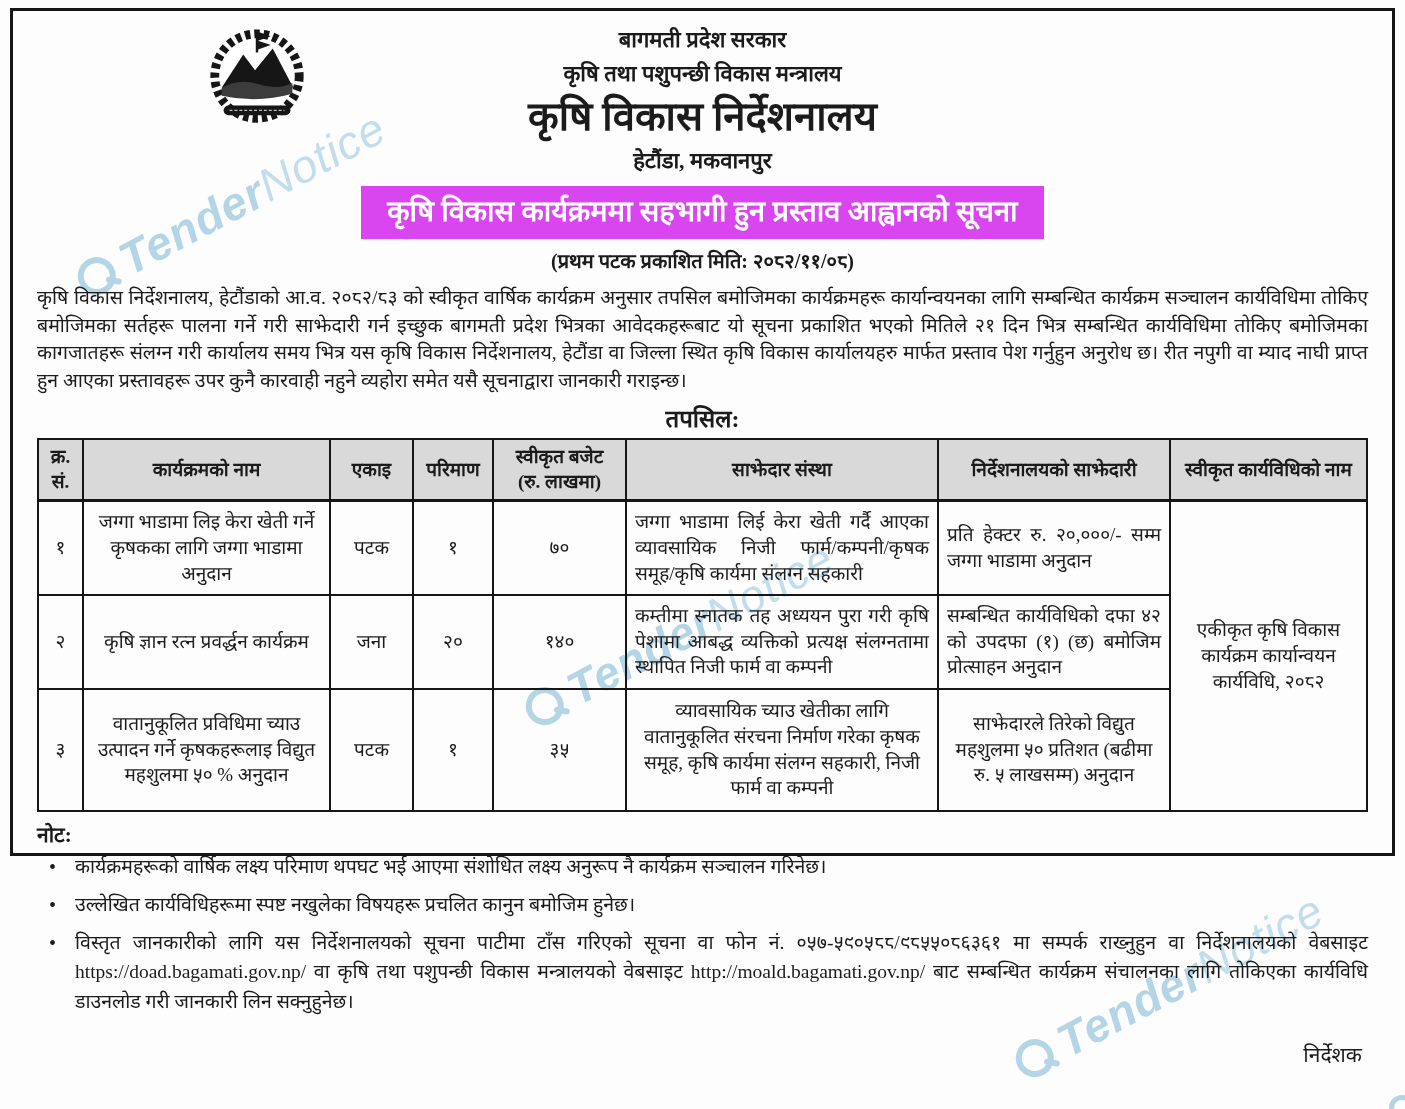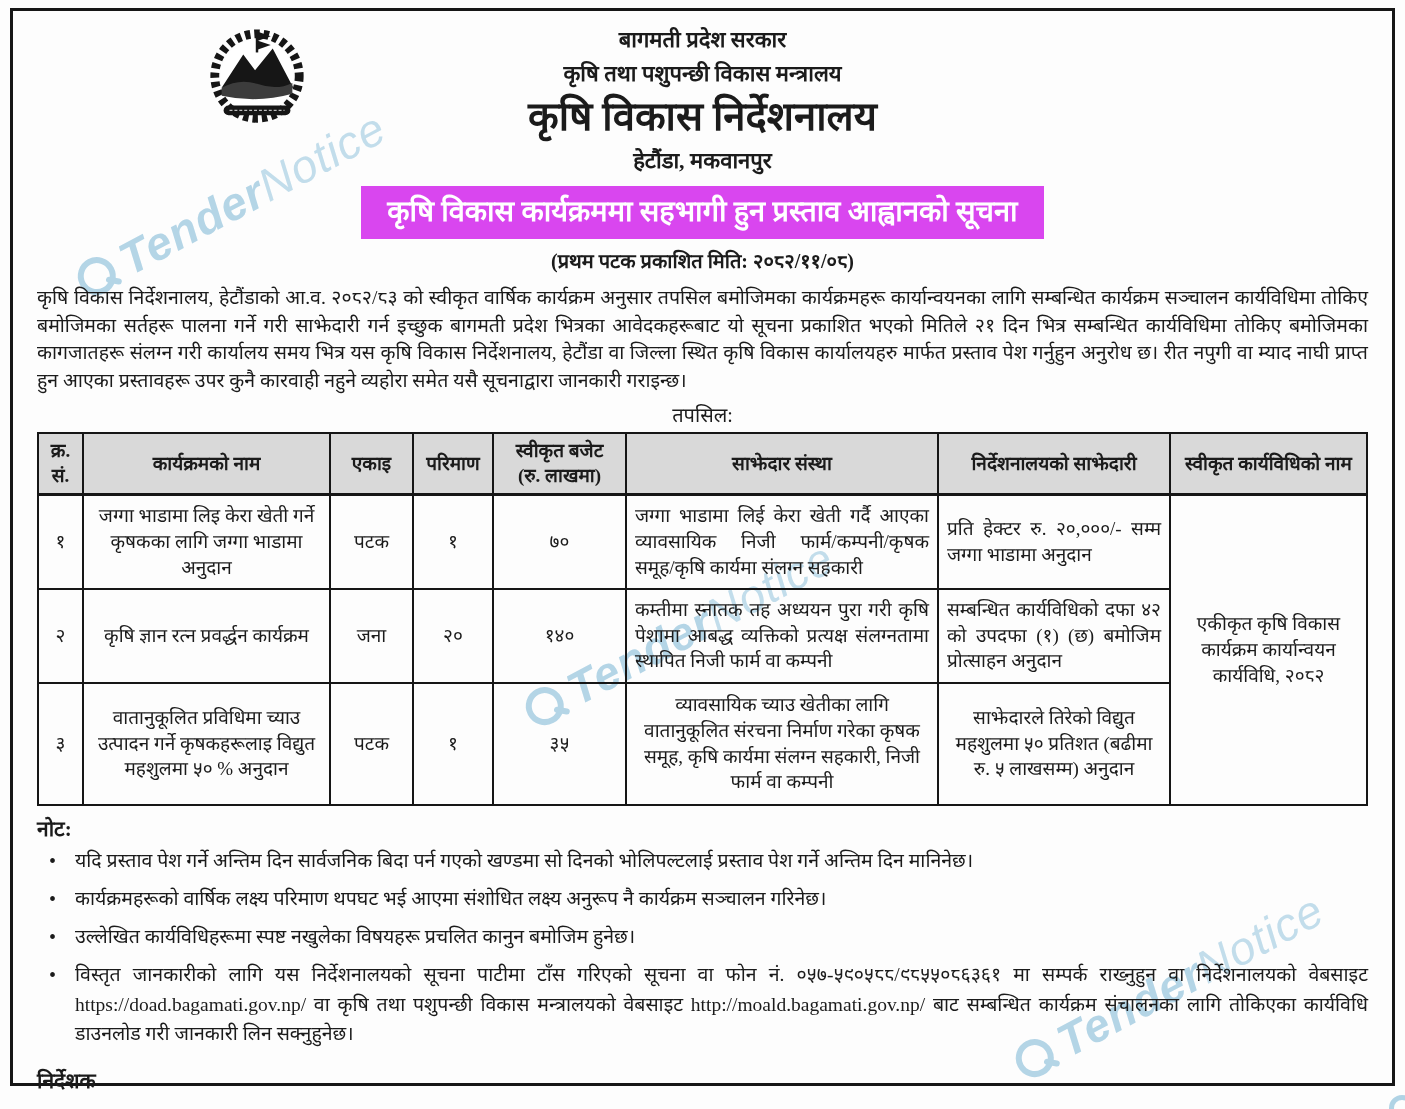--- a/index.html
+++ b/index.html
@@ -1,19 +1,19 @@
 <!DOCTYPE html>
 <html lang="ne"><head>
 <meta charset="utf-8">
 <style>
   * { margin:0; padding:0; box-sizing:border-box; }
   body { width:1405px; height:1109px; background:#ffffff; overflow:hidden;
          font-family:"Liberation Serif","DejaVu Serif",serif; color:#1b1b1b; }
   .page { position:relative; width:1405px; height:1109px; background:#fdfdfd; overflow:hidden; }
-  .notice { position:relative; margin:8px 10px 0 10px; height:1078px;
+  .notice { position:relative; margin:8px 10px 0 10px; height:848px;
             border:3px solid #161616; padding:14px 24px 10px 24px; background:transparent; }
   .layer { position:relative; z-index:1; }
 
   
   .wm { position:absolute; z-index:0; display:flex; align-items:center; gap:10px;
         color:#9cc8df; opacity:0.75; transform:rotate(-28deg); transform-origin:left center;
         font-family:"Liberation Sans","DejaVu Sans",sans-serif; font-style:italic;
         font-size:46px; letter-spacing:1px; pointer-events:none; white-space:nowrap; }
   .wm .wm-q { flex:0 0 auto; width:38px; height:38px; border:6px solid currentColor;
         border-radius:50%; position:relative; font-style:normal; }
@@ -30,21 +30,21 @@
   .hdr .ministry { font-size:22px; font-weight:700; margin-top:4px; }
   .hdr .directorate { font-size:40px; font-weight:700; margin-top:2px; }
   .hdr .loc { font-size:22px; font-weight:700; margin-top:2px; }
   .emblem { position:absolute; left:185px; top:12px; width:118px; height:108px; }
 
   .banner { display:table; margin:10px auto 0 auto; background:#d946ef; color:#ffffff;
             font-size:29px; font-weight:700; padding:8px 26px 10px 26px; line-height:1.2; }
   .pubdate { text-align:center; font-size:20px; font-weight:700; margin-top:8px; }
 
   .bodytext { margin-top:10px; font-size:19.5px; line-height:1.42; text-align:justify; }
-  .schedule { text-align:center; font-size:20px; font-weight:400; margin:6px 0 4px 0; }
+  .schedule { text-align:center; font-size:24px; font-weight:700; margin:6px 0 4px 0; }
 
   
   table.programs { width:100%; border-collapse:collapse; table-layout:fixed; }
   table.programs th, table.programs td { border:2px solid #161616; vertical-align:middle;
         font-size:19px; line-height:1.35; padding:4px 8px; }
   table.programs thead th { background:#d9d9d9; font-weight:700; text-align:center;
         white-space:pre-line; height:62px; border-bottom:3px solid #161616; }
   td.c { text-align:center; }
   td.j { text-align:justify; }
   td.name { text-align:center; }
@@ -55,21 +55,21 @@
 
   
   .notes { margin-top:8px; }
   .notes .notes-label { font-size:21px; font-weight:700; }
   .notes ul { list-style:none; margin-top:4px; }
   .notes li { position:relative; padding-left:38px; font-size:19.5px; line-height:1.5;
               margin-bottom:9px; text-align:justify; }
   .notes li::before { content:"•"; position:absolute; left:12px; top:0; font-size:20px; }
   .url { font-family:"Liberation Serif","DejaVu Serif",serif; font-weight:400; }
 
-  .signature { font-size:21px; font-weight:700; margin-top:18px; padding-right:6px; }
+  .signature { text-align:right; font-size:21px; font-weight:400; margin-top:24px; padding-right:6px; }
 </style>
 </head>
 <body>
 
 <div class="page">
 
   <div class="wm" style="left:80px; top:258px;">
     <span class="wm-q"></span>
     <span><span class="wm-bold">Tender</span><span class="wm-light">Notice</span></span>
   </div>
@@ -163,21 +163,20 @@
           <td class="c">३५</td>
           <td class="j">व्यावसायिक च्याउ खेतीका लागि वातानुकूलित संरचना निर्माण गरेका कृषक समूह, कृषि कार्यमा संलग्न सहकारी, निजी फार्म वा कम्पनी</td>
           <td class="j">साझेदारले तिरेको विद्युत महशुलमा ५० प्रतिशत (बढीमा रु. ५ लाखसम्म) अनुदान</td>
         </tr>
       </tbody>
     </table>
 
     <div class="notes layer">
       <div class="notes-label">नोट:</div>
       <ul>
-        <li>यदि प्रस्ताव पेश गर्ने अन्तिम दिन सार्वजनिक बिदा पर्न गएको खण्डमा सो दिनको भोलिपल्टलाई प्रस्ताव पेश गर्ने अन्तिम दिन मानिनेछ।</li>
         <li>कार्यक्रमहरूको वार्षिक लक्ष्य परिमाण थपघट भई आएमा संशोधित लक्ष्य अनुरूप नै कार्यक्रम सञ्चालन गरिनेछ।</li>
         <li>उल्लेखित कार्यविधिहरूमा स्पष्ट नखुलेका विषयहरू प्रचलित कानुन बमोजिम हुनेछ।</li>
         <li><span>विस्तृत जानकारीको लागि यस निर्देशनालयको सूचना पाटीमा टाँस गरिएको सूचना वा फोन नं. ०५७-५९०५८८/९८५५०८६३६१ मा सम्पर्क राख्नुहुन वा निर्देशनालयको वेबसाइट </span><span class="url">https://doad.bagamati.gov.np/</span><span> वा कृषि तथा पशुपन्छी विकास मन्त्रालयको वेबसाइट </span><span class="url">http://moald.bagamati.gov.np/</span><span> बाट सम्बन्धित कार्यक्रम संचालनका लागि तोकिएका कार्यविधि डाउनलोड गरी जानकारी लिन सक्नुहुनेछ।</span></li>
       </ul>
     </div>
 
     <div class="signature layer">निर्देशक</div>
 
   </div>
 </div>

